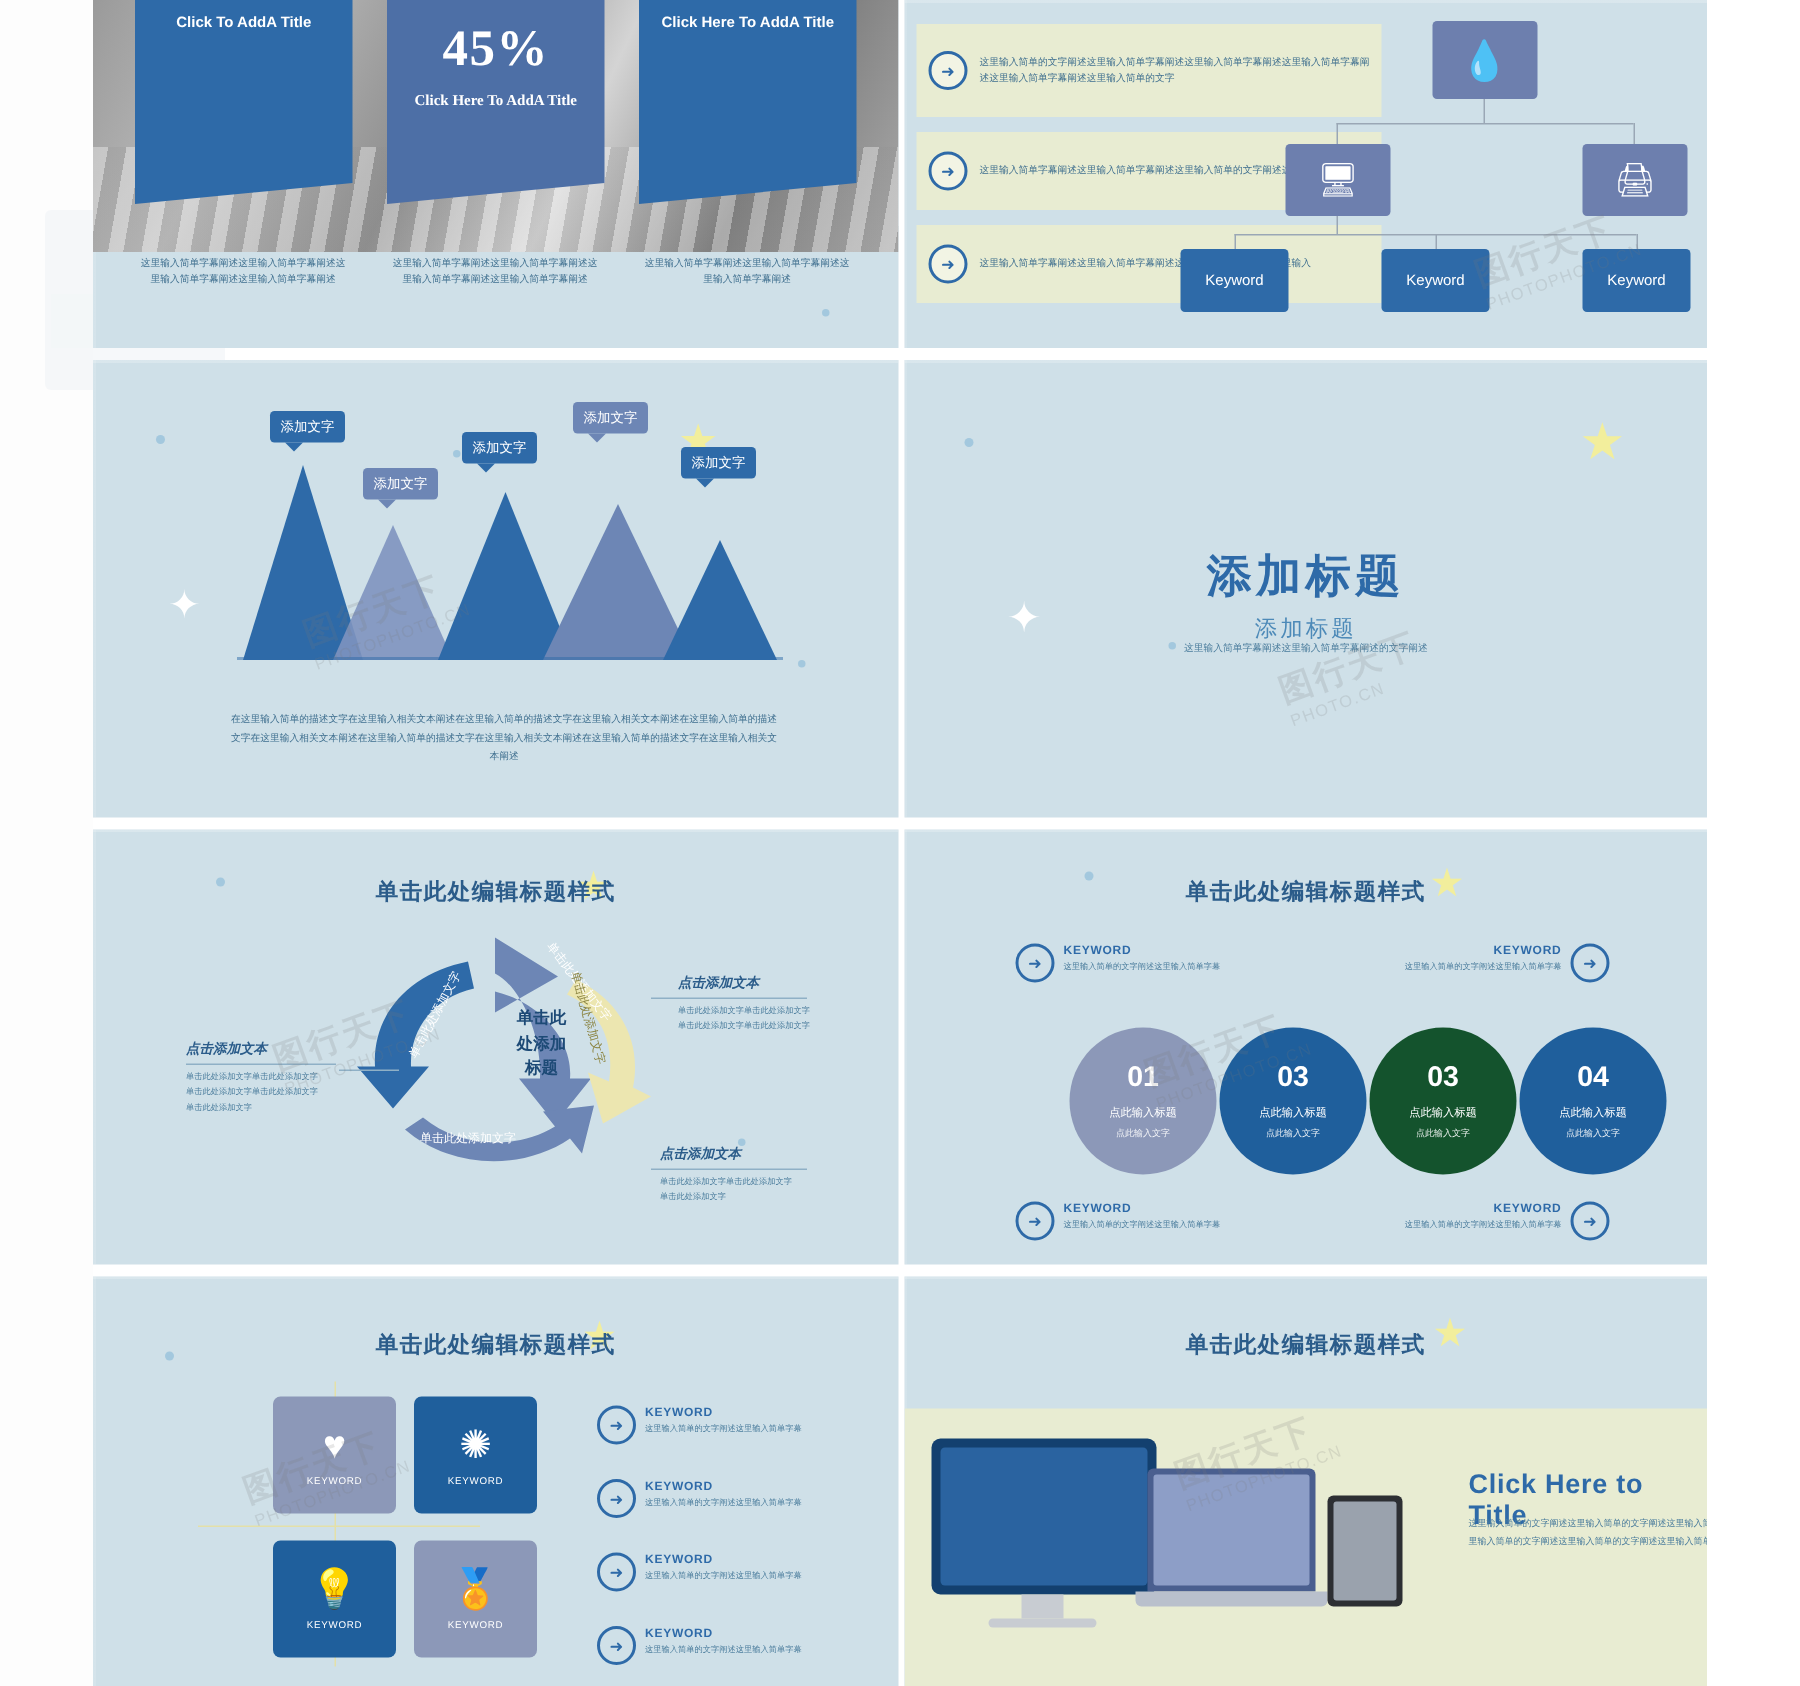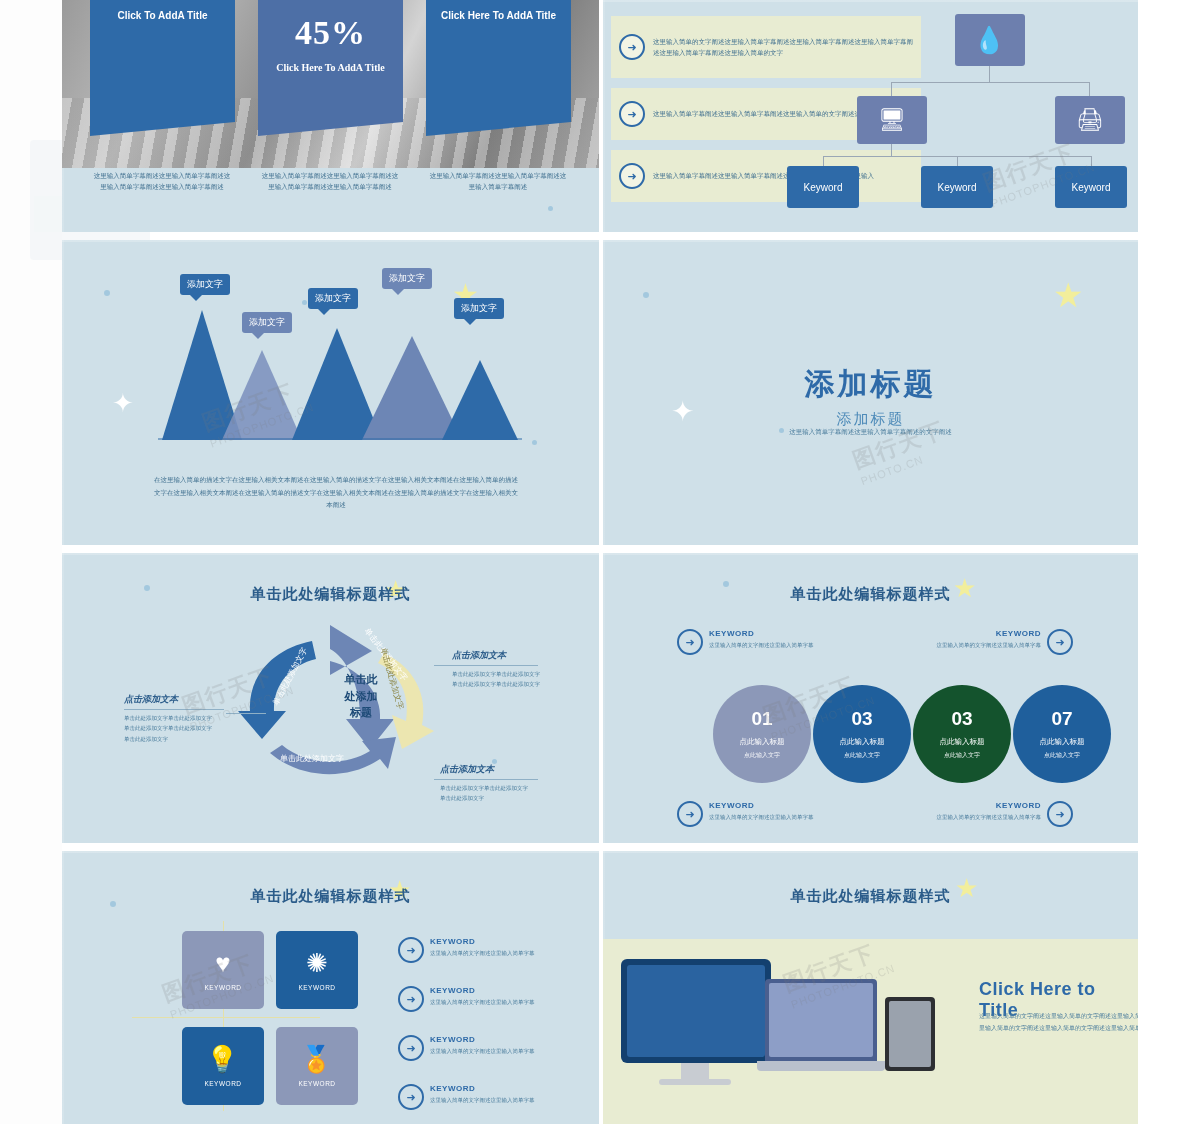--- a/index.html
+++ b/index.html
@@ -355,21 +355,21 @@
       <div class="n">03</div>
       <div class="t1">点此输入标题</div>
       <div class="t2">点此输入文字</div>
     </div>
     <div class="numcirc" style="left:310px;top:132px;background:#14532d;">
       <div class="n">03</div>
       <div class="t1">点此输入标题</div>
       <div class="t2">点此输入文字</div>
     </div>
     <div class="numcirc" style="left:410px;top:132px;background:#1f5f9c;">
-      <div class="n">07</div>
+      <div class="n">04</div>
       <div class="t1">点此输入标题</div>
       <div class="t2">点此输入文字</div>
     </div>
 
     <div class="kwrow" style="left:74px;top:248px;">
       <div class="circ-arrow" style="background:transparent;margin:0;">➜</div>
       <div>
         <div class="kwtitle">KEYWORD</div>
         <div class="kwtext">这里输入简单的文字阐述这里输入简单字幕</div>
       </div>

